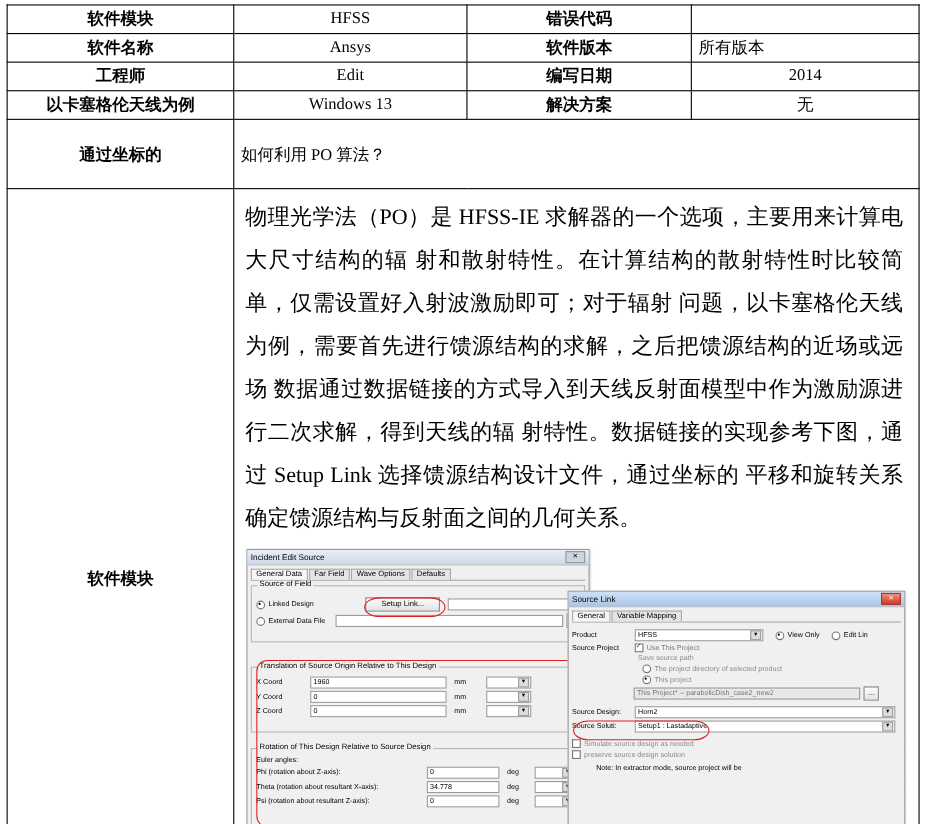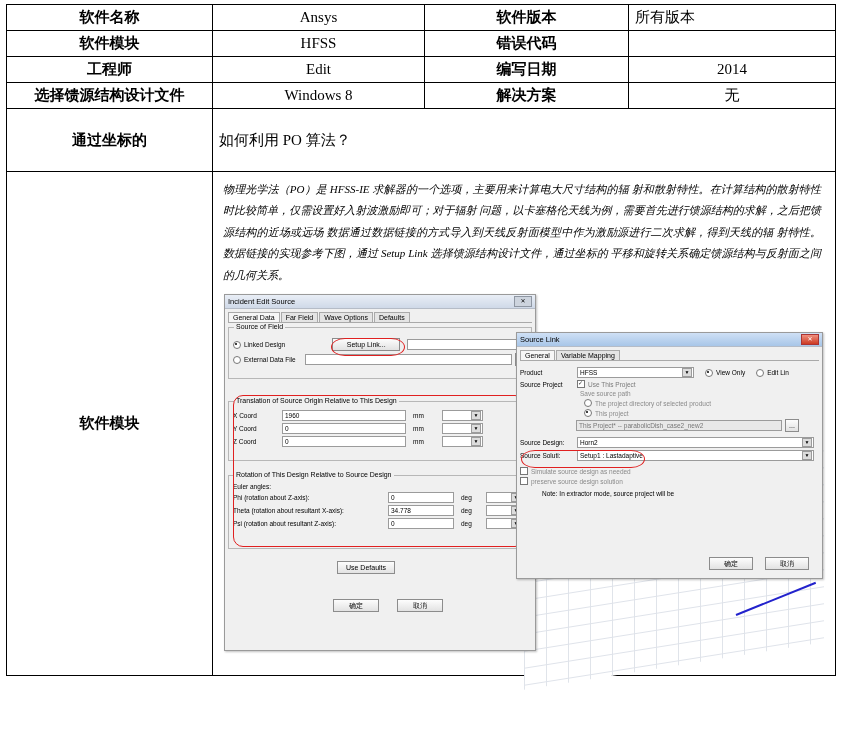--- a/index.html
+++ b/index.html
@@ -53,23 +53,22 @@
   }
   .cell-label-mid {
     text-align: center;
     font-weight: bold;
     font-family: "Liberation Sans", sans-serif;
   }
   .body-text {
     text-align: justify;
     text-justify: inter-ideograph;
     line-height: 1.95;
-    font-size: 11px;
+    font-size: 20px;
     padding: 4px 8px 0 4px;
-    font-style: italic;
   }
   .solution-cell {
     vertical-align: top;
     padding: 8px 8px 4px 8px;
   }
   
   .figure {
     position: relative;
     width: 600px;
     height: 372px;
@@ -231,40 +230,40 @@
 <div class="page">
   <table class="doc">
     <colgroup>
       <col style="width:206px">
       <col style="width:212px">
       <col style="width:204px">
       <col style="width:207px">
     </colgroup>
     <tbody>
       <tr>
+        <td class="lbl">软件模块</td>
+        <td class="val-c">HFSS</td>
+        <td class="lbl">错误代码</td>
+        <td class="val-l"></td>
+      </tr>
+      <tr>
         <td class="lbl">软件名称</td>
         <td class="val-c">Ansys</td>
         <td class="lbl">软件版本</td>
         <td class="val-l">所有版本</td>
       </tr>
       <tr>
-        <td class="lbl">软件模块</td>
-        <td class="val-c">HFSS</td>
-        <td class="lbl">错误代码</td>
-        <td class="val-l"></td>
-      </tr>
-      <tr>
         <td class="lbl">工程师</td>
         <td class="val-c">Edit</td>
         <td class="lbl">编写日期</td>
         <td class="val-c">2014</td>
       </tr>
       <tr>
-        <td class="lbl">选择馈源结构设计文件</td>
-        <td class="val-c">Windows 8</td>
+        <td class="lbl">以卡塞格伦天线为例</td>
+        <td class="val-c">Windows 13</td>
         <td class="lbl">解决方案</td>
         <td class="val-c">无</td>
       </tr>
       <tr>
         <td class="cell-label-mid">通过坐标的</td>
         <td class="cell-desc" colspan="3">如何利用 PO 算法？</td>
       </tr>
       <tr>
         <td class="cell-label-mid">软件模块</td>
         <td class="solution-cell" colspan="3">

